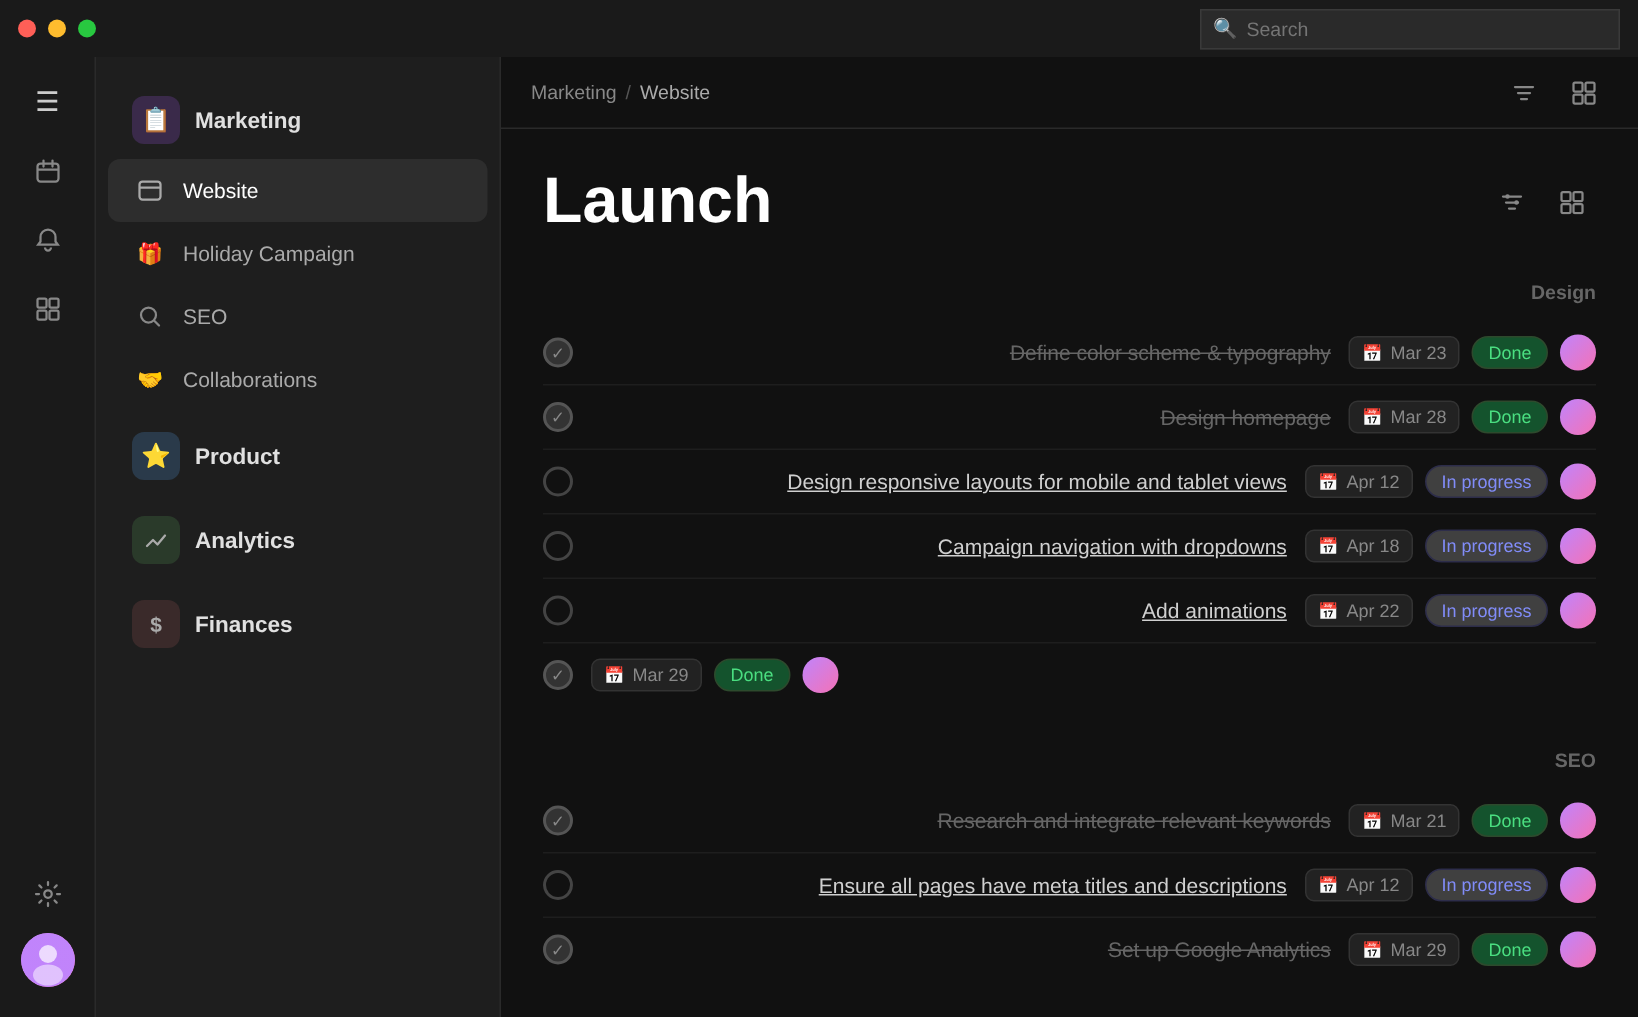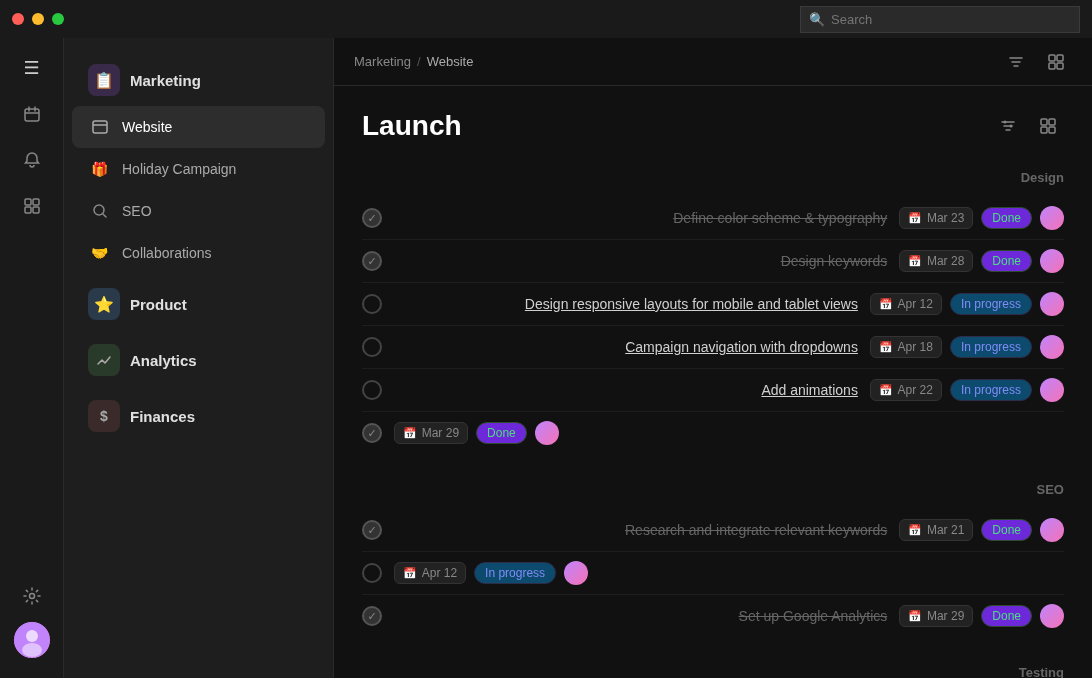--- a/index.html
+++ b/index.html
@@ -214,21 +214,21 @@
       color: #888;
       font-size: 16px;
     }
 
     .content-body {
       flex: 1;
       overflow-y: auto;
       padding: 24px 28px;
     }
     .page-title {
-      font-size: 28px;
+      font-size: 43px;
       font-weight: 700;
       color: #ffffff;
       margin-bottom: 28px;
       display: flex;
       justify-content: space-between;
       align-items: center;
     }
     .title-actions {
       display: flex;
       gap: 8px;
@@ -313,26 +313,26 @@
       padding: 3px 8px;
     }
     .task-date-icon { font-size: 11px; color: #666; }
     .status-badge {
       font-size: 12px;
       padding: 3px 10px;
       border-radius: 12px;
       font-weight: 500;
     }
     .status-done {
-      background: #6d28d9;
+      background: #14532d;
       color: #4ade80;
       border: 1px solid #2d4a2d;
     }
     .status-in-progress {
-      background: #0c4a6e;
+      background: #404040;
       color: #818cf8;
       border: 1px solid #2d2d4a;
     }
     .task-avatar {
       width: 24px;
       height: 24px;
       border-radius: 50%;
       background: linear-gradient(135deg, #c084fc, #f472b6);
       flex-shrink: 0;
     }
@@ -528,21 +528,21 @@
               <span class="task-date-icon">📅</span>
               <span>Mar 23</span>
             </div>
             <span class="status-badge status-done">Done</span>
             <div class="task-avatar"></div>
           </div>
         </div>
 
         <div class="task-item">
           <div class="task-check done"></div>
-          <span class="task-name strikethrough">Design keywords</span>
+          <span class="task-name strikethrough">Design homepage</span>
           <div class="task-meta">
             <div class="task-date">
               <span class="task-date-icon">📅</span>
               <span>Mar 28</span>
             </div>
             <span class="status-badge status-done">Done</span>
             <div class="task-avatar"></div>
           </div>
         </div>
 
@@ -609,20 +609,21 @@
               <span class="task-date-icon">📅</span>
               <span>Mar 21</span>
             </div>
             <span class="status-badge status-done">Done</span>
             <div class="task-avatar"></div>
           </div>
         </div>
 
         <div class="task-item">
           <div class="task-check"></div>
+          <span class="task-name">Ensure all pages have meta titles and descriptions</span>
           <div class="task-meta">
             <div class="task-date">
               <span class="task-date-icon">📅</span>
               <span>Apr 12</span>
             </div>
             <span class="status-badge status-in-progress">In progress</span>
             <div class="task-avatar"></div>
           </div>
         </div>
 

